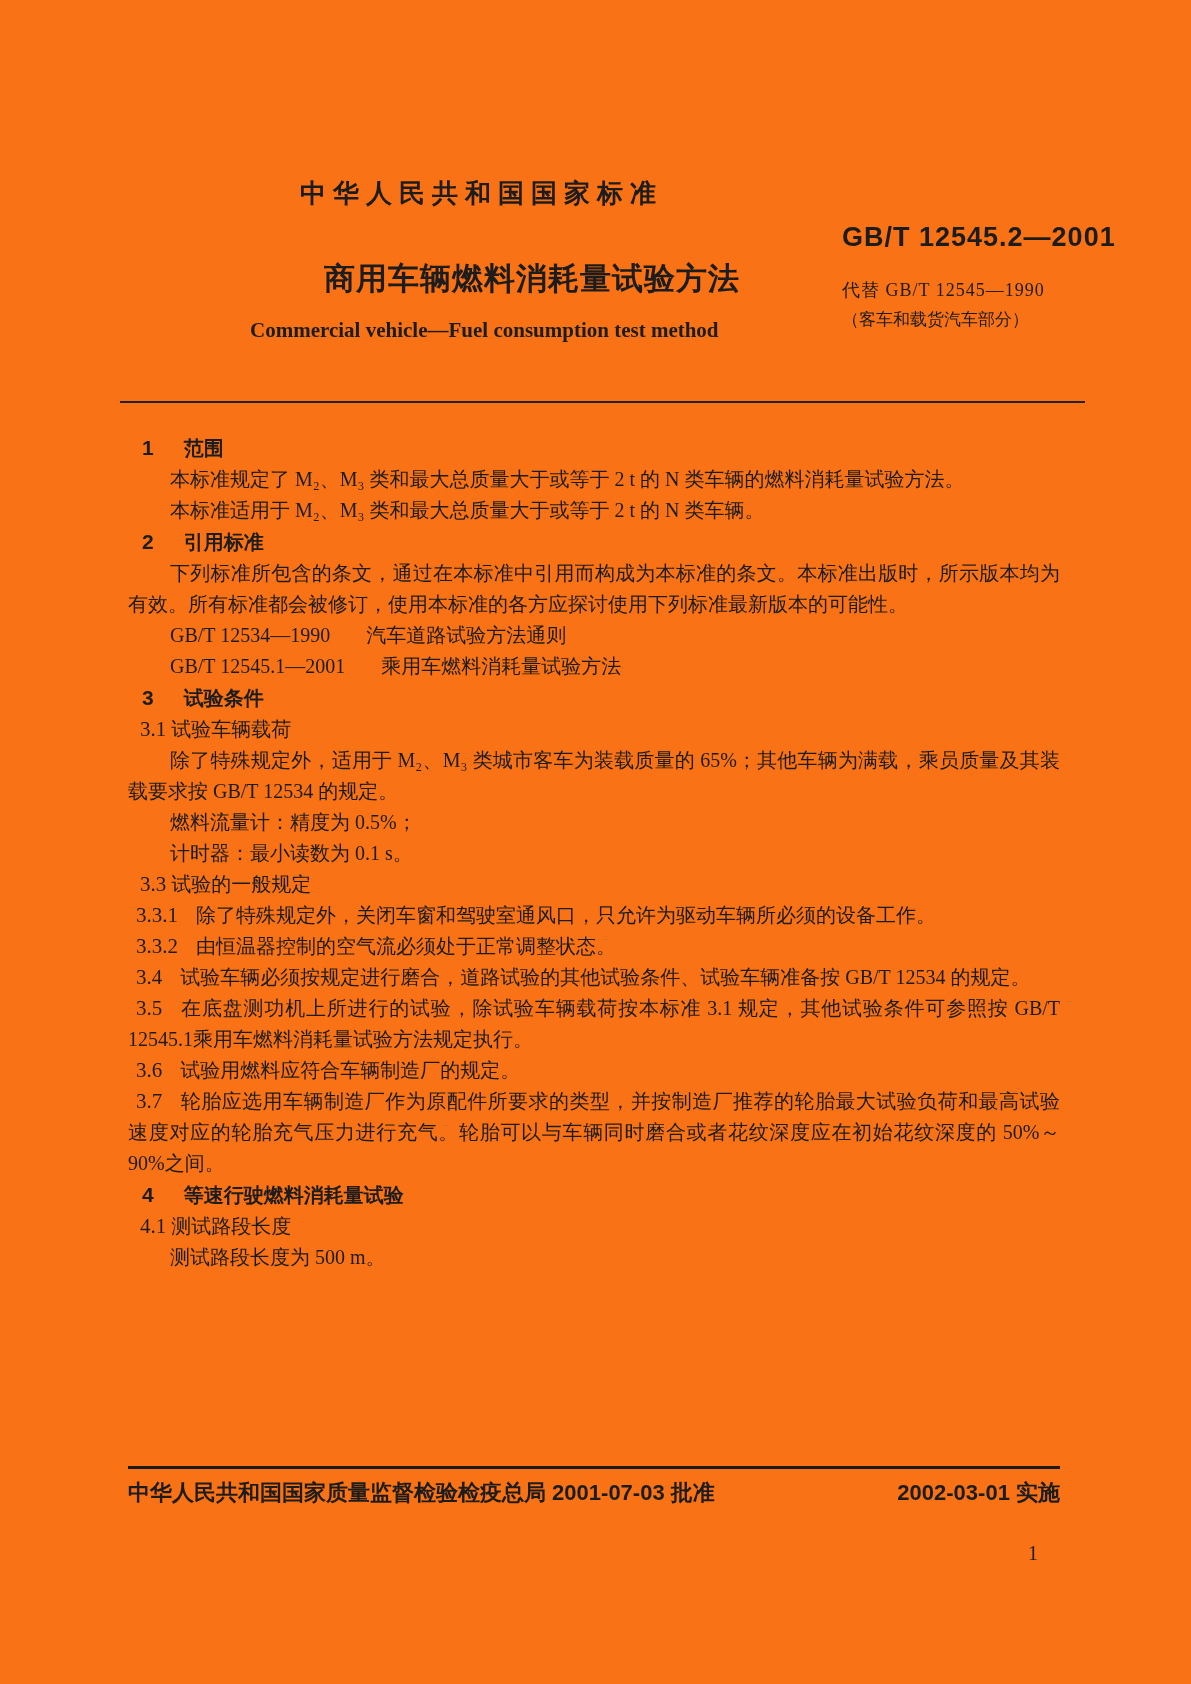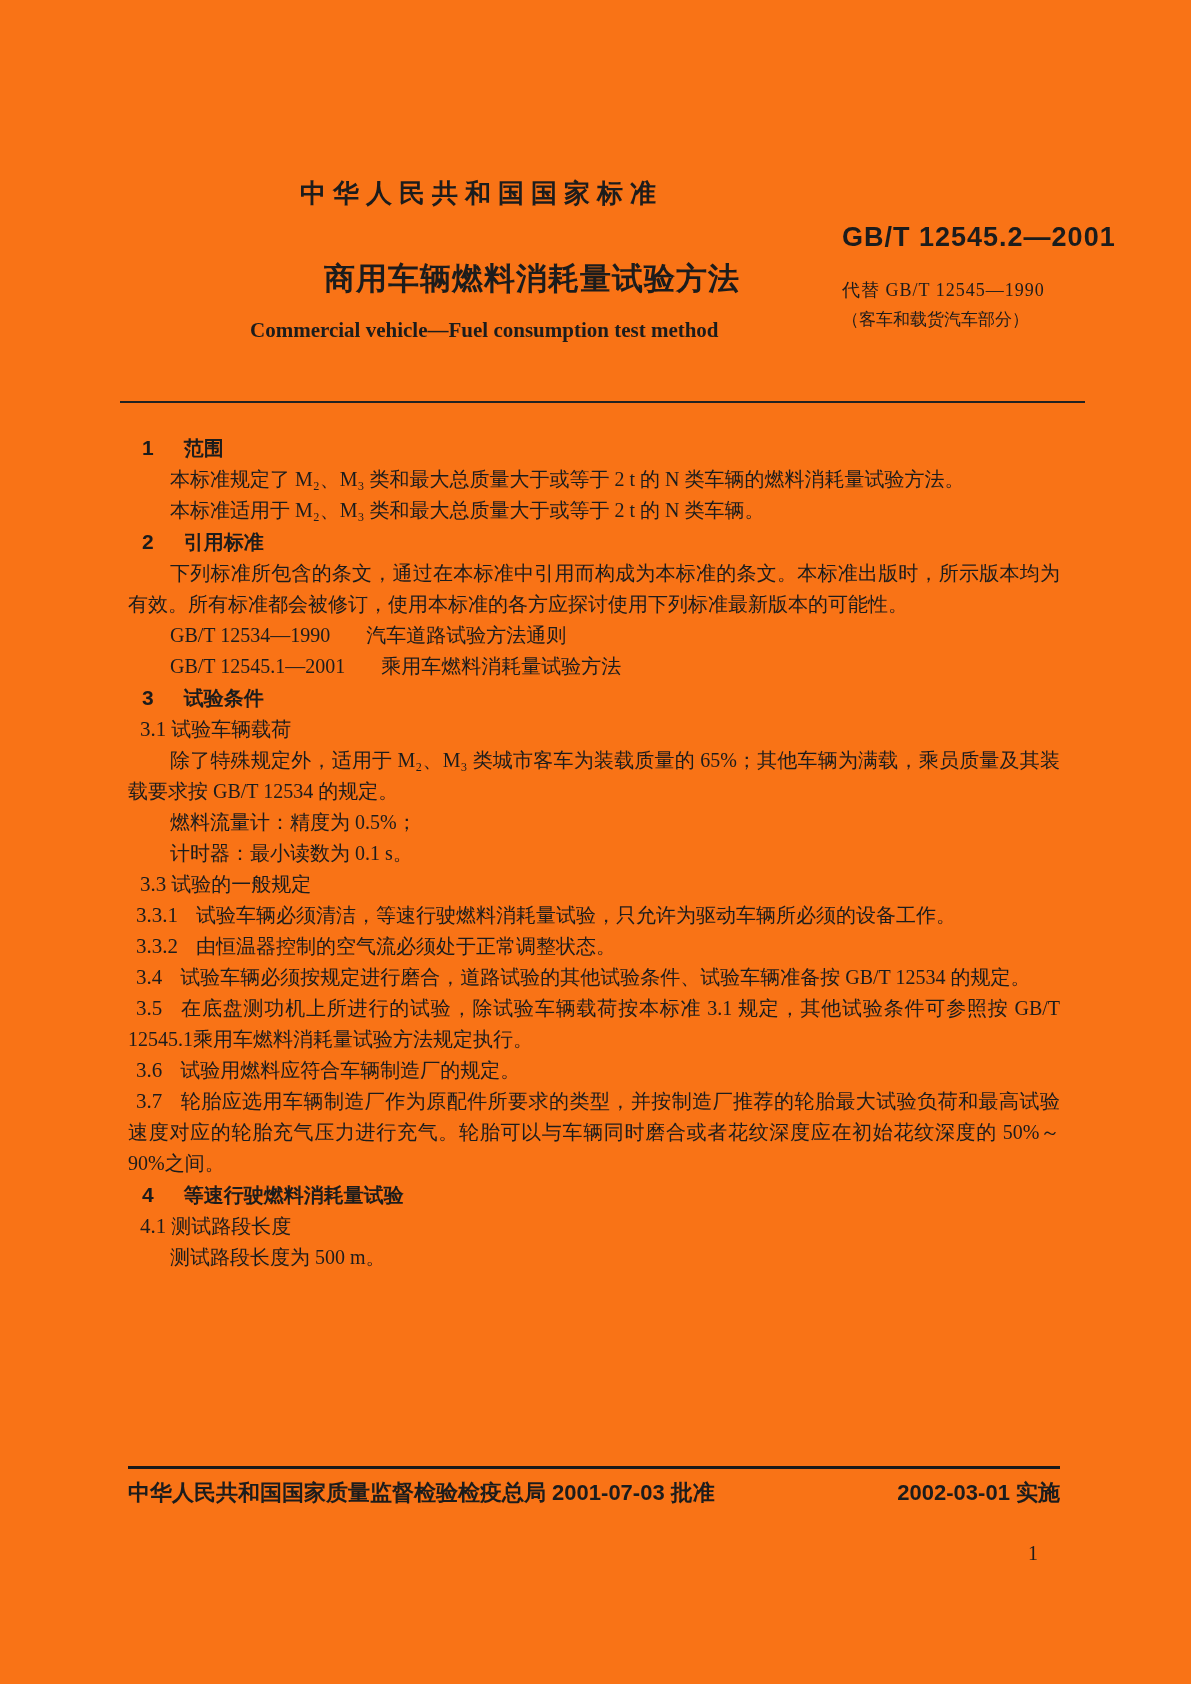--- a/index.html
+++ b/index.html
@@ -119,21 +119,21 @@
     <p class="h1"><span class="num">3</span><span>试验条件</span></p>
 
     <p class="h2"><span class="num">3.1</span><span>试验车辆载荷</span></p>
     <p class="indent">除了特殊规定外，适用于 M₂、M₃ 类城市客车为装载质量的 65%；其他车辆为满载，乘员质量及其装载要求按 GB/T 12534 的规定。</p>
 
     <p class="indent">燃料流量计：精度为 0.5%；</p>
     <p class="indent">计时器：最小读数为 0.1 s。</p>
 
     <p class="h2"><span class="num">3.3</span><span>试验的一般规定</span></p>
 
-    <p class="clause"><span class="cnum">3.3.1</span><span>试验车辆必须清洁，等速行驶燃料消耗量试验，只允许为驱动车辆所必须的设备工作。</span></p>
+    <p class="clause"><span class="cnum">3.3.1</span><span>除了特殊规定外，关闭车窗和驾驶室通风口，只允许为驱动车辆所必须的设备工作。</span></p>
     <p class="clause"><span class="cnum">3.3.2</span><span>由恒温器控制的空气流必须处于正常调整状态。</span></p>
     <p class="clause"><span class="cnum">3.4</span><span>试验车辆必须按规定进行磨合，道路试验的其他试验条件、试验车辆准备按 GB/T 12534 的规定。</span></p>
     <p class="clause"><span class="cnum">3.5</span><span>在底盘测功机上所进行的试验，除试验车辆载荷按本标准 3.1 规定，其他试验条件可参照按 GB/T 12545.1乘用车燃料消耗量试验方法规定执行。</span></p>
     <p class="clause"><span class="cnum">3.6</span><span>试验用燃料应符合车辆制造厂的规定。</span></p>
     <p class="clause"><span class="cnum">3.7</span><span>轮胎应选用车辆制造厂作为原配件所要求的类型，并按制造厂推荐的轮胎最大试验负荷和最高试验速度对应的轮胎充气压力进行充气。轮胎可以与车辆同时磨合或者花纹深度应在初始花纹深度的 50%～90%之间。</span></p>
 
     <p class="h1"><span class="num">4</span><span>等速行驶燃料消耗量试验</span></p>
 
     <p class="h2"><span class="num">4.1</span><span>测试路段长度</span></p>
     <p class="indent">测试路段长度为 500 m。</p>

